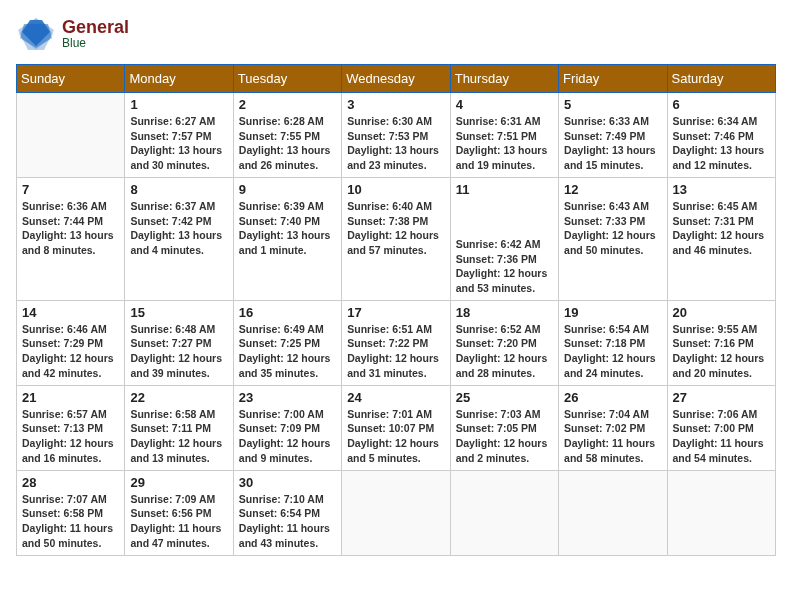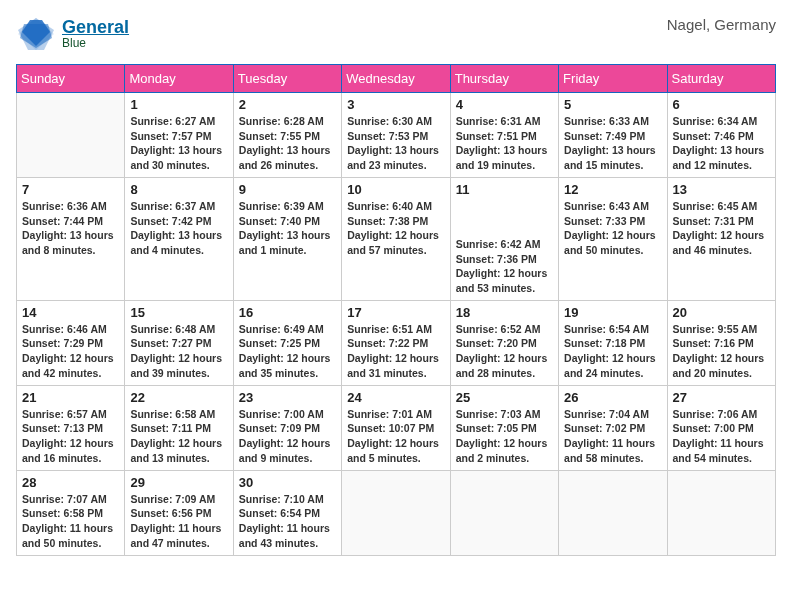--- a/index.html
+++ b/index.html
@@ -22,22 +22,21 @@
       gap: 6px;
     }
     .logo-text {
       display: flex;
       flex-direction: column;
       line-height: 1.1;
     }
     .logo-general {
       font-size: 18px;
       font-weight: bold;
-      color: #0369a1;
-      text-decoration: underline;
+      color: #7f1d1d;
     }
     .logo-blue {
       font-size: 12px;
       font-weight: normal;
       color: #14532d;
     }
     .logo-icon {
       width: 40px;
       height: 36px;
     }
@@ -52,21 +51,21 @@
     .location {
       font-size: 15px;
       color: #555;
     }
     .calendar {
       width: 100%;
       border-collapse: collapse;
       font-size: 11px;
     }
     .calendar th {
-      background: #ec4899;
+      background: #a16207;
       color: #fff;
       padding: 6px 4px;
       text-align: left;
       font-size: 13px;
       font-weight: normal;
       border: 1px solid #1565c0;
     }
     .calendar td {
       border: 1px solid #ccc;
       vertical-align: top;
@@ -102,21 +101,20 @@
       <polygon points="20,2 38,14 28,34 12,34 2,14" fill="#1565c0" opacity="0.3"></polygon>
       <polygon points="8,8 32,8 36,22 20,32 4,22" fill="#1565c0" opacity="0.5"></polygon>
       <polygon points="14,4 26,4 34,16 20,30 6,16" fill="#1565c0" opacity="0.8"></polygon>
     </svg>
     <div class="logo-text">
       <span class="logo-general">General</span>
       <span class="logo-blue">Blue</span>
     </div>
   </div>
   <div class="title-block">
-    <div class="location">Nagel, Germany</div>
   </div>
 </div>
 
 <table class="calendar">
   <thead>
     <tr>
     <th>Sunday</th>
         <th>Monday</th>
         <th>Tuesday</th>
         <th>Wednesday</th>

